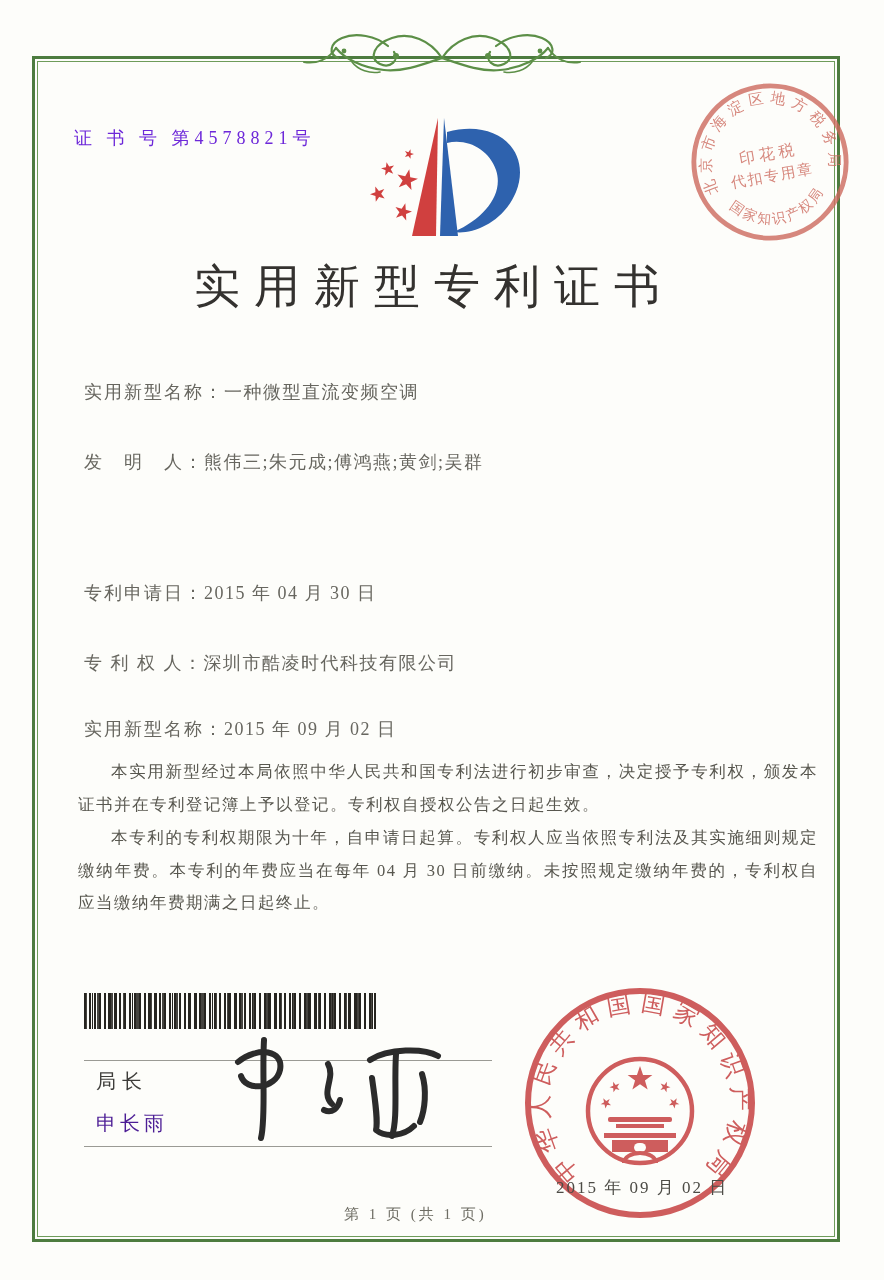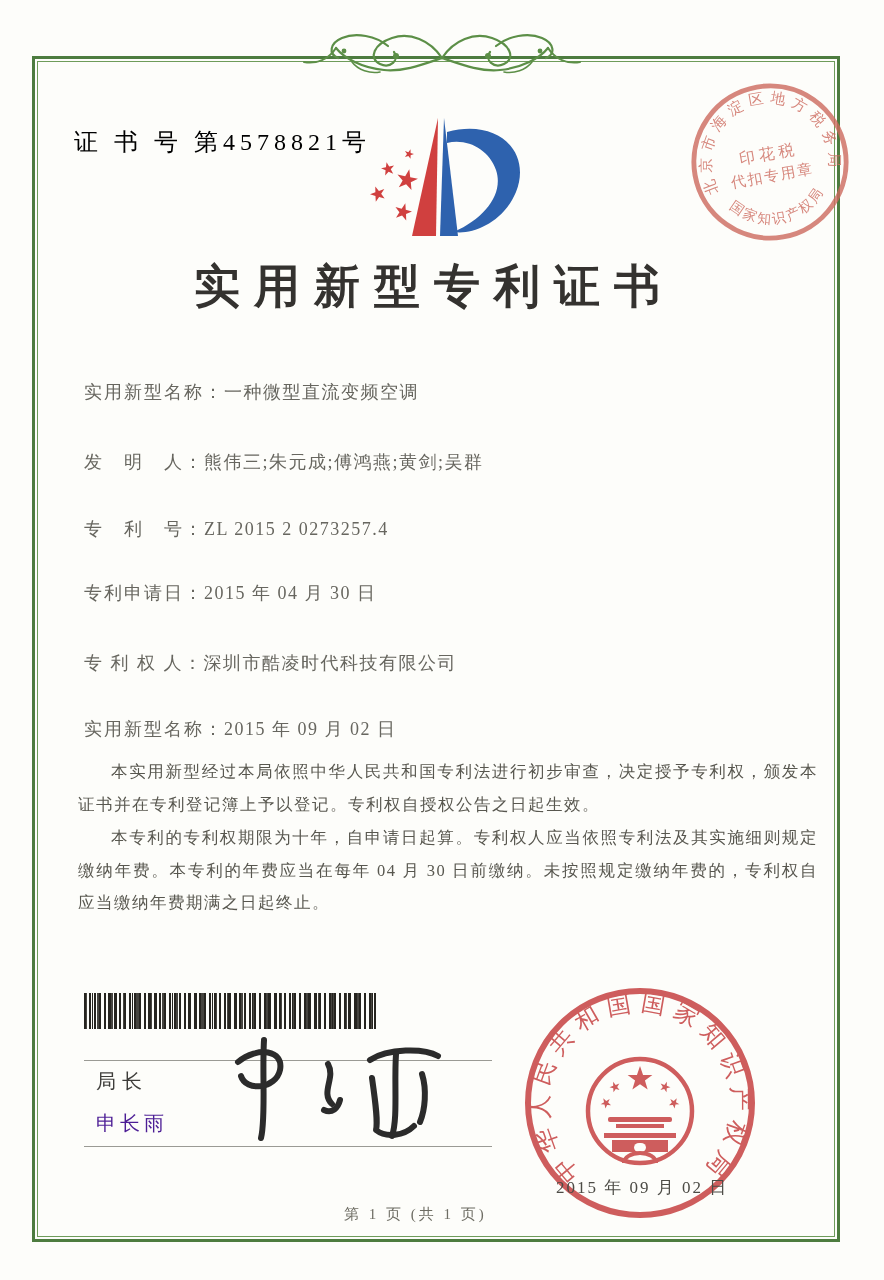--- a/index.html
+++ b/index.html
@@ -8,30 +8,30 @@
     background:#fdfdfa; overflow:hidden;
     font-family:"Liberation Serif","DejaVu Serif",serif;
   }
   
   .frame{position:absolute; left:32px; top:56px; right:44px; bottom:38px;
     border:3px solid #4d7c3f;}
   .frame-inner{position:absolute; inset:2px; border:1px solid #6e9c5a;}
   
   .ornament{position:absolute; top:18px; left:50%; transform:translateX(-50%);}
   
-  .cert-no{position:absolute; left:74px; top:126px; font-size:24px;
-    letter-spacing:5px; color:#000000;}
+  .cert-no{position:absolute; left:74px; top:126px; font-size:18px;
+    letter-spacing:5px; color:#6d28d9;}
   
   .logo{position:absolute; left:346px; top:110px;}
   
   .tax-seal{position:absolute; left:686px; top:78px; width:168px; height:168px;
     opacity:.8; transform:rotate(-10deg);}
   
   .title{position:absolute; left:0; right:16px; top:256px; text-align:center;
-    font-size:46px; font-weight:700; letter-spacing:14px; color:#34322f;}
+    font-size:46px; font-weight:400; letter-spacing:14px; color:#34322f;}
   
   .field{position:absolute; left:84px; font-size:18px; color:#67665f;
     letter-spacing:2px; white-space:nowrap;}
   .field .val{letter-spacing:1.5px;}
   
   .paras{position:absolute; left:66px; top:756px; width:752px;}
   .paras p{margin:0 0 1px 12px; font-size:16.5px; line-height:32.5px;
     letter-spacing:1.5px; text-align:justify; text-indent:2em; color:#58574f;}
   
   .barcode{position:absolute; left:84px; top:993px; width:292px; height:36px;
@@ -115,23 +115,20 @@
   </div>
 
   <div class="title">实用新型专利证书</div>
 
   <div class="field" style="top:450px">
     <span>发　明　人：</span><span class="val">熊伟三;朱元成;傅鸿燕;黄剑;吴群</span>
   </div>
   <div class="field" style="top:380px">
     <span>实用新型名称：</span><span class="val">一种微型直流变频空调</span>
   </div>
-  <div class="field" style="top:517px">
-    <span>专　利　号：</span><span class="val">ZL 2015 2 0273257.4</span>
-  </div>
   <div class="field" style="top:581px">
     <span>专利申请日：</span><span class="val">2015 年 04 月 30 日</span>
   </div>
   <div class="field" style="top:651px">
     <span>专 利 权 人：</span><span class="val">深圳市酷凌时代科技有限公司</span>
   </div>
   <div class="field" style="top:717px">
     <span>实用新型名称：</span><span class="val">2015 年 09 月 02 日</span>
   </div>
 

